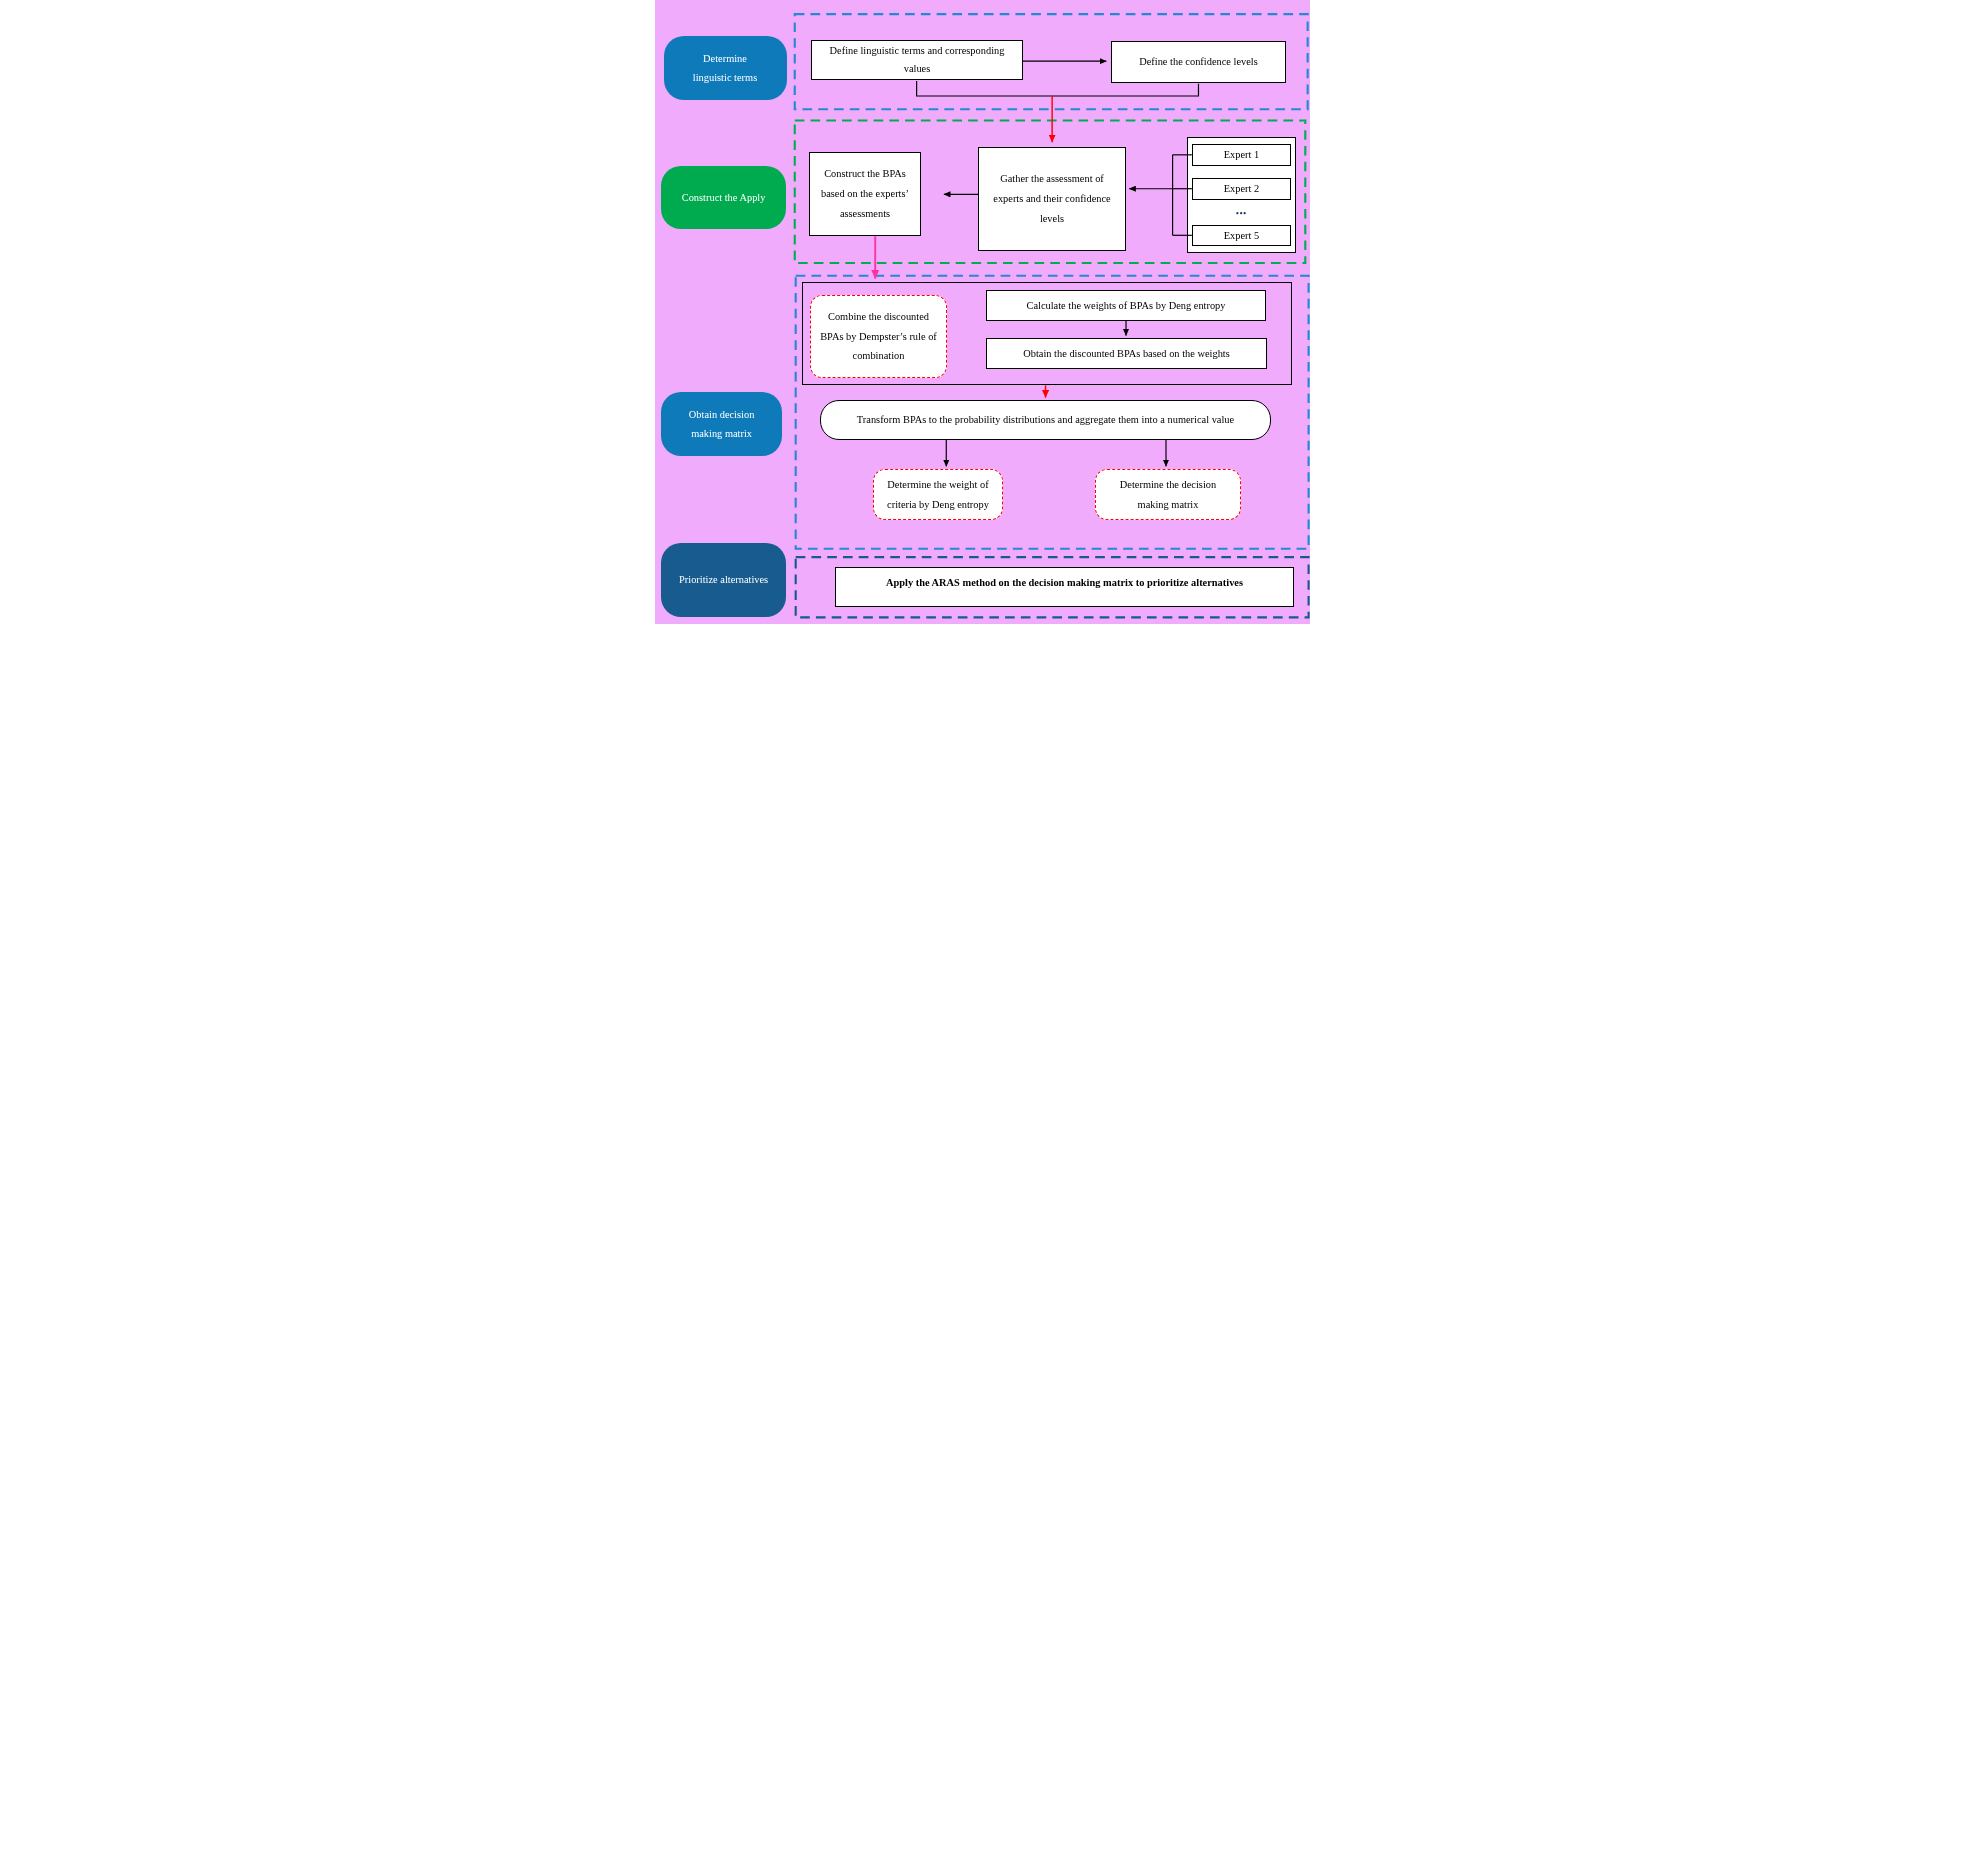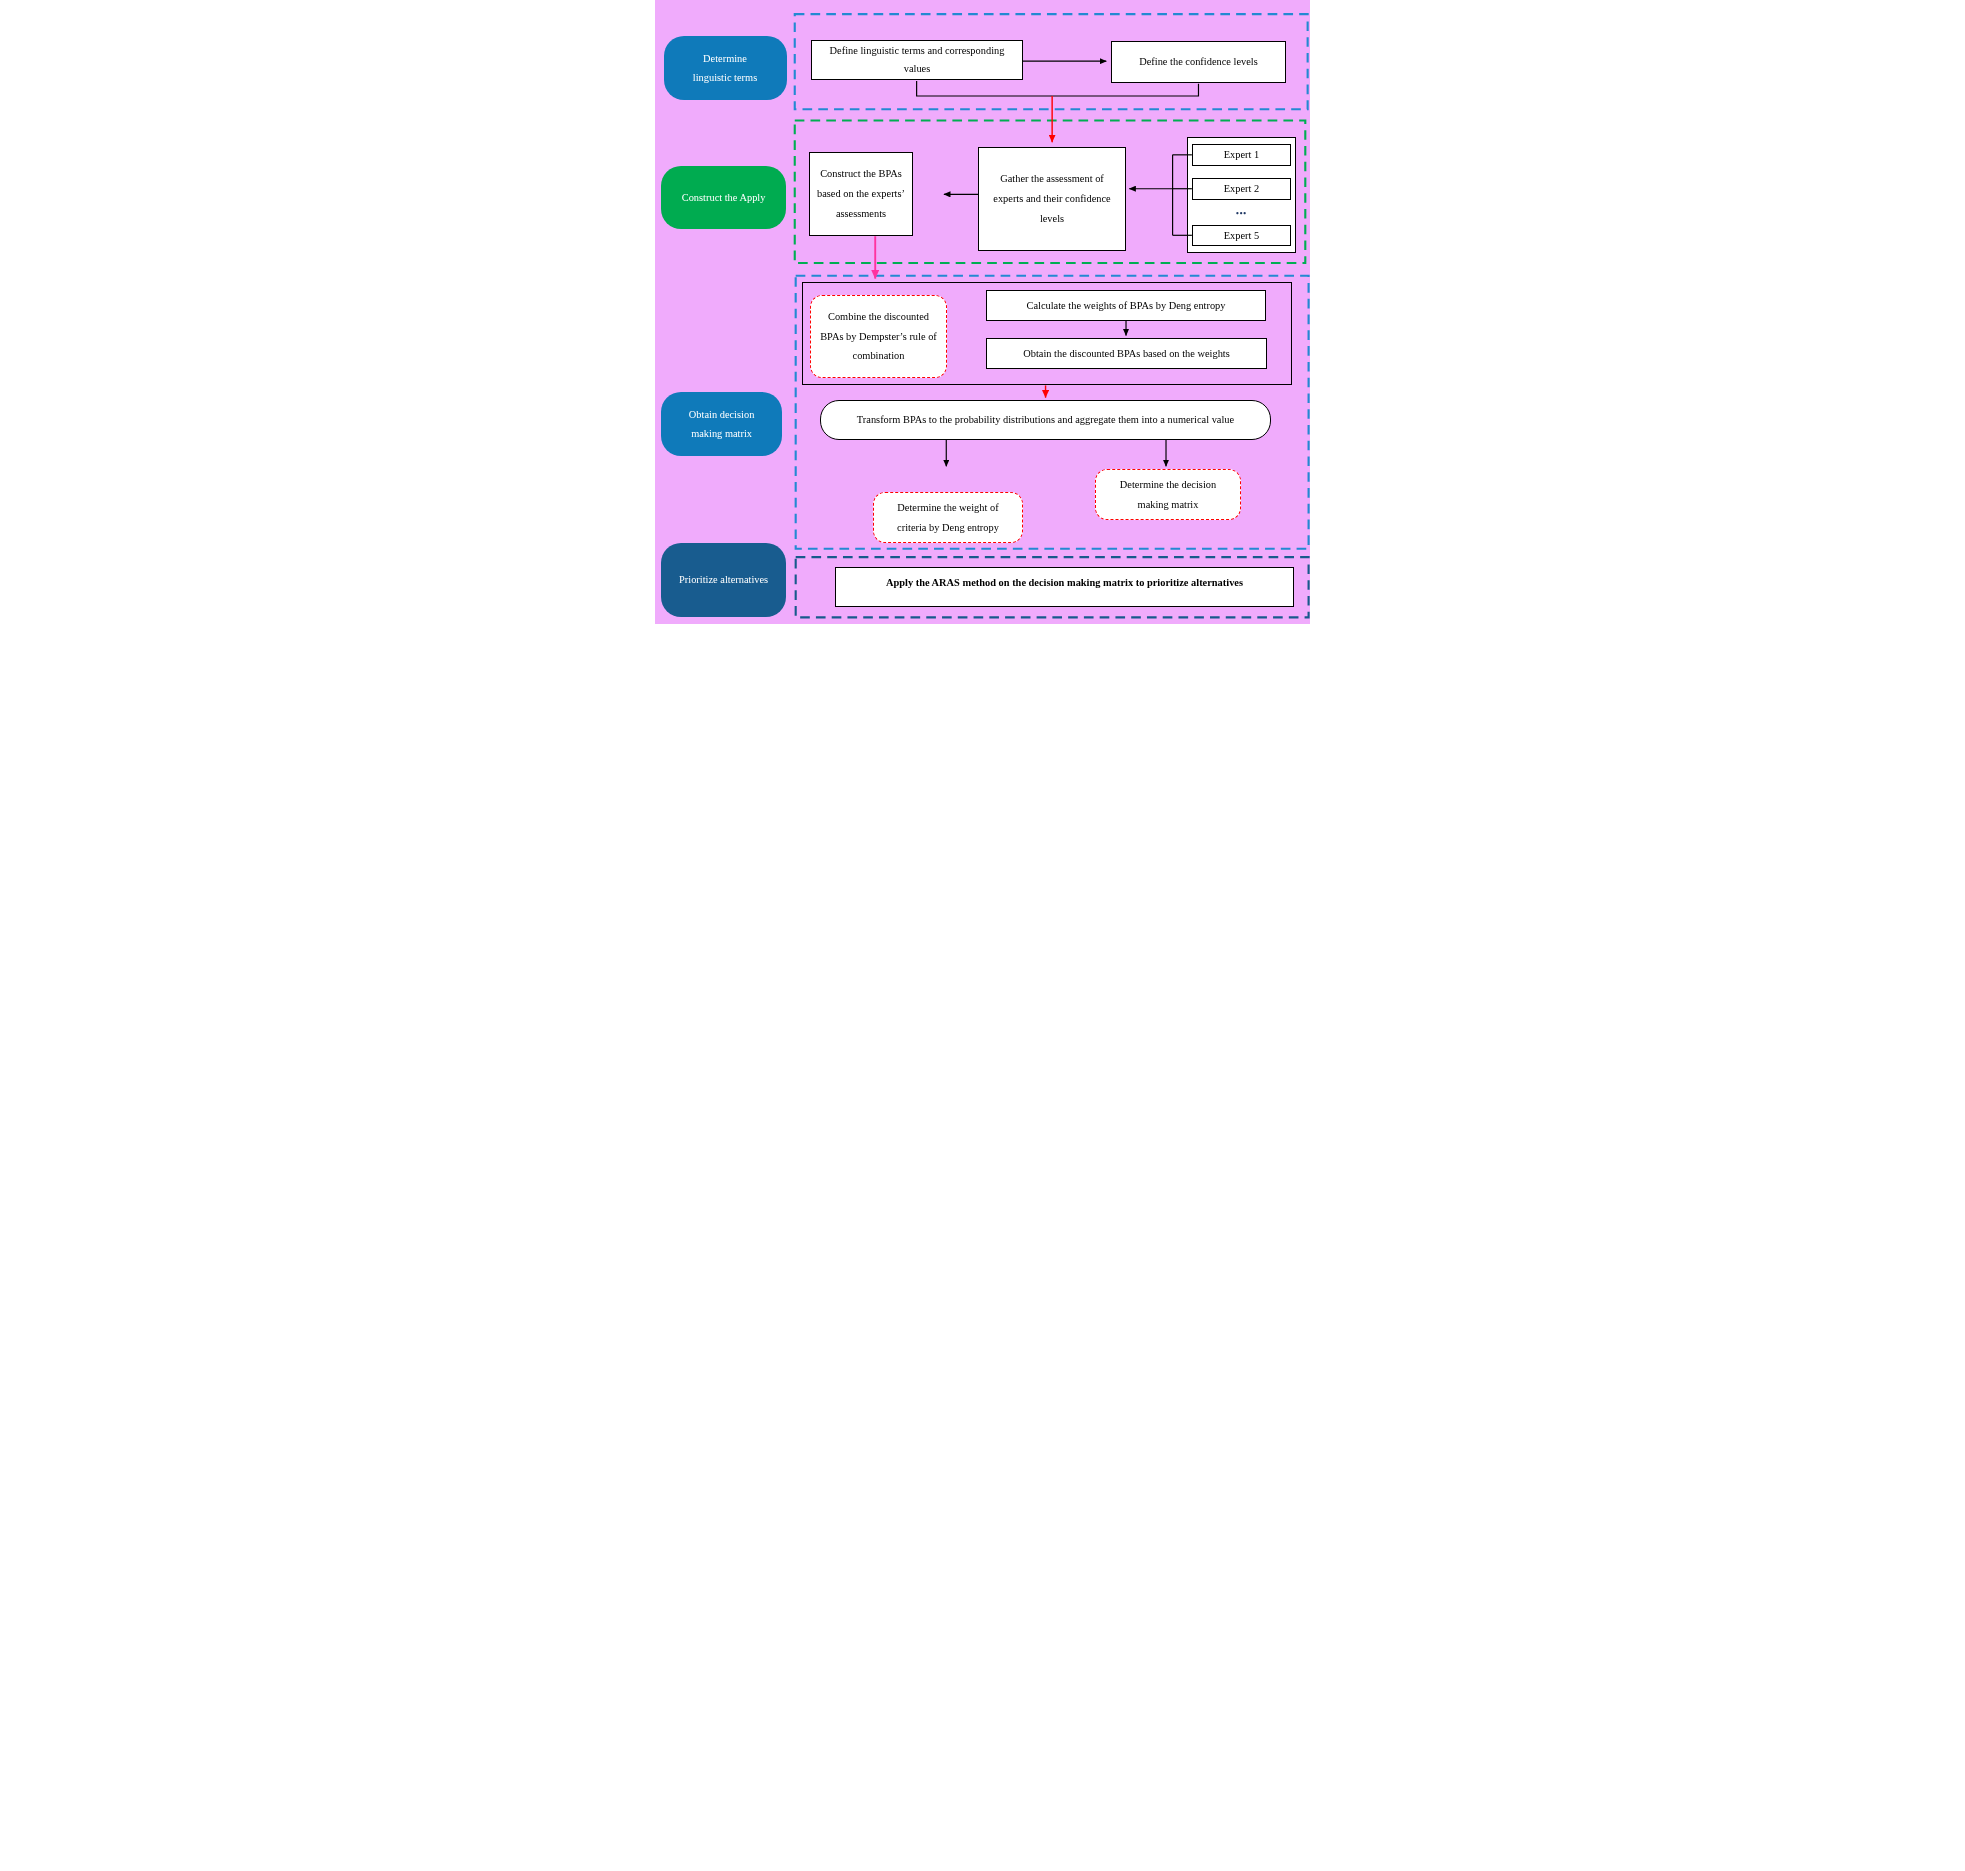--- a/index.html
+++ b/index.html
@@ -45,35 +45,35 @@
   <div class="node stage blue" style="left:8.5px;top:36px;width:123px;height:64px;">Determine
 linguistic terms</div>
   <div class="node stage green" style="left:6.1px;top:166px;width:125px;height:63px;">Construct the Apply</div>
   <div class="node stage blue" style="left:6.1px;top:392px;width:121px;height:64px;">Obtain decision
 making matrix</div>
   <div class="node stage navy" style="left:6.1px;top:543px;width:125px;height:74px;">Prioritize alternatives</div>
 
   <div class="node whitebox multiline" style="left:156px;top:40px;width:212px;height:40px;padding:0 12px;line-height:1.75;">Define linguistic terms and corresponding values</div>
   <div class="node whitebox" style="left:456px;top:41px;width:175px;height:42px;">Define the confidence levels</div>
 
-  <div class="node whitebox multiline" style="left:154px;top:152px;width:104px;height:84px;padding:0 6.6px;">Construct the BPAs based on the experts’ assessments</div>
+  <div class="node whitebox multiline" style="left:154px;top:152px;width:112px;height:84px;padding:0 6.6px;">Construct the BPAs based on the experts’ assessments</div>
   <div class="node whitebox multiline" style="left:323px;top:147px;width:148px;height:104px;padding:0 6.6px;">Gather the assessment of experts and their confidence levels</div>
 
   <div class="node whitebox" style="left:532px;top:137px;width:109px;height:116px;"></div>
   <div class="expertbox" style="left:537px;top:144px;z-index:2;">Expert 1</div>
   <div class="expertbox" style="left:537px;top:178px;z-index:2;">Expert 2</div>
   <div class="dots" style="left:537px;width:99px;top:210px;z-index:2;">•••</div>
   <div class="expertbox" style="left:537px;top:225px;height:21px;z-index:2;">Expert 5</div>
 
   <div class="node groupbox" style="left:147px;top:282px;width:490px;height:103px;"></div>
   <div class="node reddash" style="left:155px;top:295px;width:137px;height:83px;padding:0 6.6px;">Combine the discounted BPAs by Dempster’s rule of combination</div>
   <div class="node whitebox" style="left:331px;top:290px;width:280px;height:31px;">Calculate the weights of BPAs by Deng entropy</div>
   <div class="node whitebox" style="left:331px;top:338px;width:281px;height:31px;">Obtain the discounted BPAs based on the weights</div>
   <div class="node whitebox rounded" style="left:165px;top:400px;width:451px;height:40px;">Transform BPAs to the probability distributions and aggregate them into a numerical value</div>
-  <div class="node reddash" style="left:218px;top:492px;width:150px;height:51px;padding:0 8px;">Determine the weight of criteria by Deng entropy</div>
+  <div class="node reddash" style="left:218px;top:469px;width:130px;height:51px;padding:0 8px;">Determine the weight of criteria by Deng entropy</div>
   <div class="node reddash" style="left:440px;top:469px;width:146px;height:51px;padding:0 7.5px;">Determine the decision making matrix</div>
 
   <div class="node whitebox topalign" style="left:180px;top:567px;width:459px;height:40px;">Apply the ARAS method on the decision making matrix to prioritize alternatives</div>
 
   <svg class="layer" id="connectors" viewBox="0 0 1392 1326">
     <defs>
       <marker id="ah-black" markerUnits="userSpaceOnUse" markerWidth="16" markerHeight="13" refX="14" refY="6.5" orient="auto">
         <path d="M0,0 L15,6.5 L0,13 Z" fill="#000"></path>
       </marker>
       <marker id="ah-red" markerUnits="userSpaceOnUse" markerWidth="18" markerHeight="15" refX="16" refY="7.5" orient="auto">

